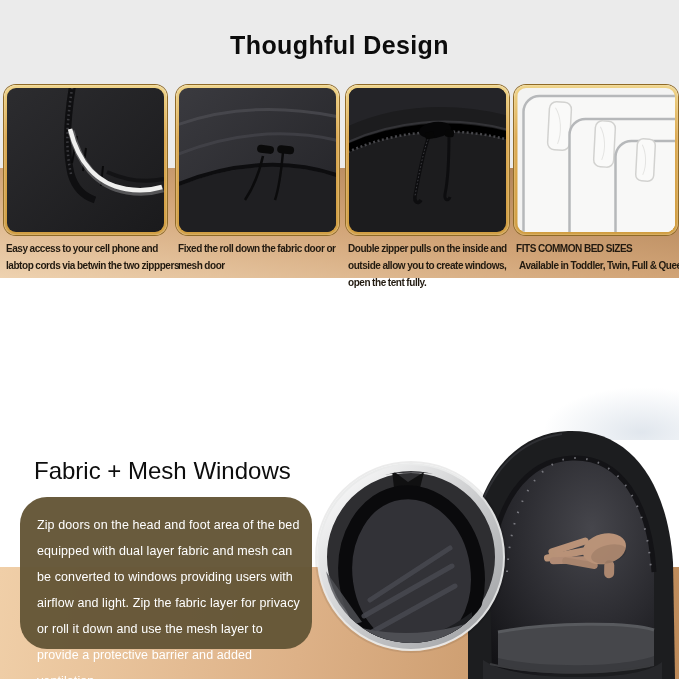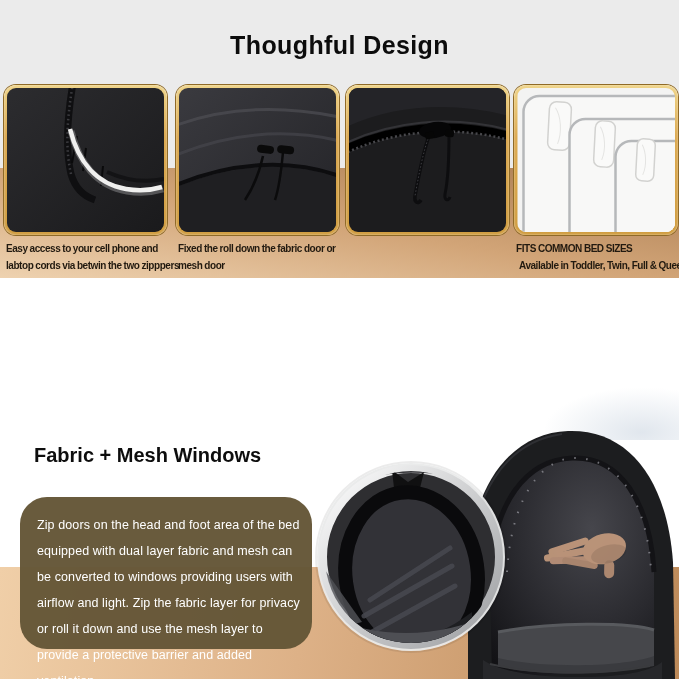--- a/index.html
+++ b/index.html
@@ -10,21 +10,21 @@
   .band-tan-top{position:absolute;left:0;top:168px;width:679px;height:110px;
     background:linear-gradient(to top right,#eed2b0 0%,#d2a578 48%,#a97b50 100%);}
   .band-white{position:absolute;left:0;top:278px;width:679px;height:289px;background:#ffffff;}
   .band-tan-bottom{position:absolute;left:0;top:567px;width:679px;height:112px;
     background:linear-gradient(100deg,#f0cfa8 0%,#ddb187 45%,#bd8a59 100%);}
   .faint-blob{position:absolute;left:545px;top:388px;width:134px;height:52px;
     background:radial-gradient(ellipse at 72% 85%, rgba(219,226,234,0.85), rgba(255,255,255,0) 72%);}
   
   .main-title{position:absolute;left:0;top:31px;width:679px;text-align:center;
     font-size:25px;font-weight:bold;color:#0c0c0c;letter-spacing:0.4px;}
-  .h2{position:absolute;left:34px;top:444px;font-size:20px;font-weight:bold;color:#0d0d0d;}
+  .h2{position:absolute;left:34px;top:457px;font-size:24px;font-weight:normal;color:#0d0d0d;}
   
   .panel{position:absolute;top:85px;width:163px;height:150px;border-radius:12px;padding:3px;
     box-sizing:border-box;
     background:linear-gradient(180deg,#efd489 0%,#dcaa52 35%,#d09d41 100%);
     box-shadow:0 0 0 1px #8f6a28, inset 0 0 2px rgba(255,255,255,0.65);}
   .p1{left:4px;} .p2{left:176px;} .p3{left:346px;} .p4{left:514px;width:164px;}
   .photo{width:100%;height:100%;border-radius:9px;overflow:hidden;}
   .photo svg{display:block;width:100%;height:100%;}
   
   .cap{position:absolute;top:240px;font-size:10px;font-weight:bold;line-height:17px;
@@ -133,20 +133,21 @@
         <g transform="rotate(3 128 72)">
           <rect x="119" y="51" width="18" height="42" rx="6" fill="#fafaf9" stroke="#d2d2d0" stroke-width="1.5"></rect>
           <path d="M124,57 c4,7 6,20 2,30" stroke="#e4e4e2" stroke-width="1" fill="none"></path>
         </g>
       </svg>
     </div>
   </div>
 
   <div class="cap c2">Fixed the roll down the fabric door or mesh door</div>
   <div class="cap c1">Easy access to your cell phone and labtop cords via betwin the two zipppers</div>
+  <div class="cap c3">Double zipper pulls on the inside and outside allow you to create windows, open the tent fully.</div>
   <div class="cap c4">
     <div>FITS COMMON BED SIZES</div>
     <div class="cap-sub nowrap">Available in Toddler, Twin, Full &amp; Queen.</div>
   </div>
 
   <div class="h2">Fabric + Mesh Windows</div>
 
   <div class="desc-box">
     <div class="desc-text">Zip doors on the head and foot area of the bed equipped with dual layer fabric and mesh can be converted to windows providing users with airflow and light.  Zip the fabric layer for privacy or roll it down and use the mesh layer to provide a protective barrier and added ventilation.</div>
   </div>

